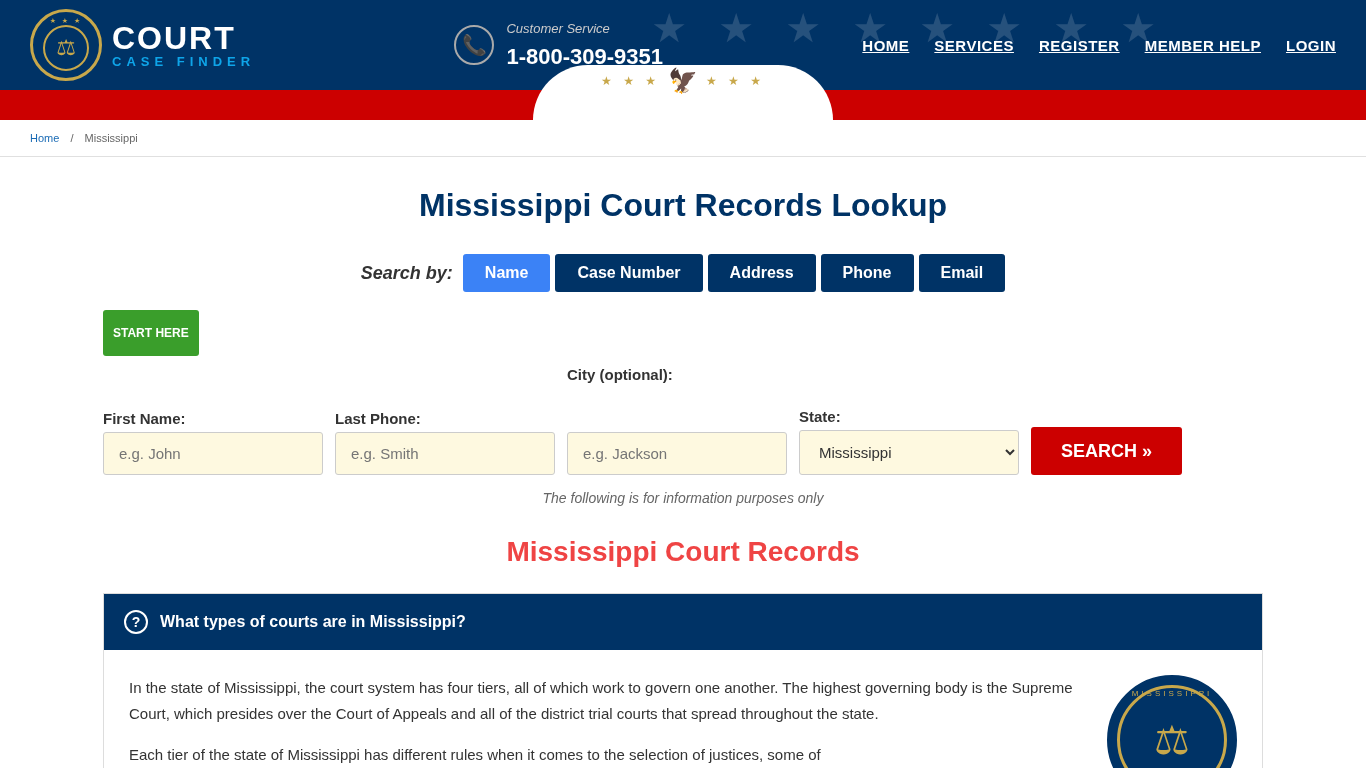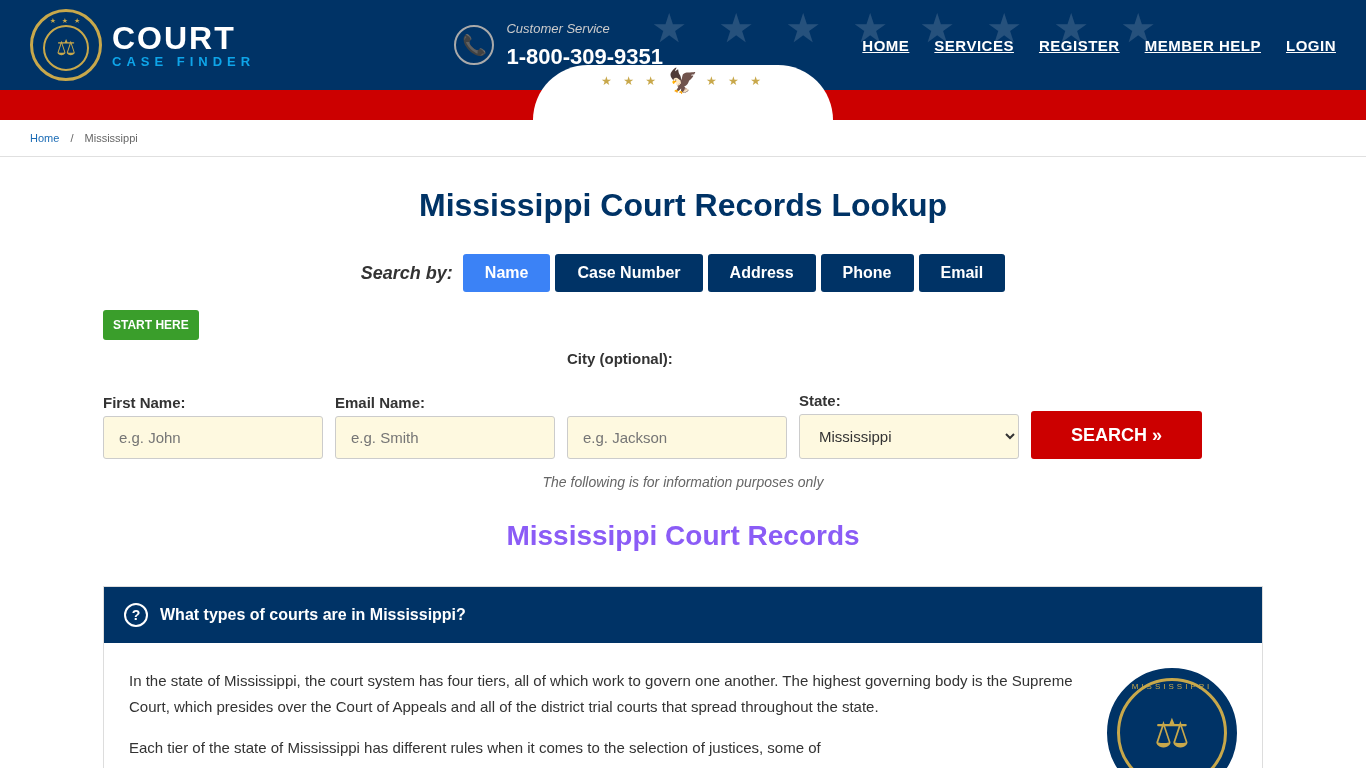--- a/index.html
+++ b/index.html
@@ -243,21 +243,21 @@
     .search-tab.active {
       background: #3b82f6;
     }
 
     .start-here-badge {
       display: inline-block;
       background: #3a9e2b;
       color: #fff;
       font-size: 12px;
       font-weight: bold;
-      padding: 8px 10px;
+      padding: 16px 10px;
       border-radius: 3px;
       margin-bottom: 10px;
     }
 
     .search-form-row {
       display: flex;
       align-items: flex-end;
       gap: 12px;
       margin-bottom: 15px;
     }
@@ -281,21 +281,21 @@
       color: #999;
     }
     .form-group input { width: 220px; }
     .form-group.city input { width: 220px; margin-top: 44px; }
     .form-group.state select { width: 220px; color: #333; }
 
     .search-button {
       background: #cc0000;
       color: #fff;
       border: none;
-      padding: 12px 40px;
+      padding: 12px 30px;
       font-size: 18px;
       font-weight: bold;
       cursor: pointer;
       border-radius: 3px;
       display: flex;
       align-items: center;
       gap: 8px;
       height: 48px;
     }
 
@@ -305,22 +305,22 @@
       color: #666;
       font-size: 14px;
       margin: 15px 0 30px;
     }
 
     
     .section-title {
       text-align: center;
       font-size: 28px;
       font-weight: bold;
-      color: #8b5cf6;
-      margin-bottom: 34px;
+      color: #ef4444;
+      margin-bottom: 25px;
     }
 
     
     .faq-item {
       border: 1px solid #ddd;
       margin-bottom: 0;
     }
     .faq-header {
       background: #003366;
       color: #fff;
@@ -455,21 +455,21 @@
   </div>
 
   <div>
     <span class="start-here-badge">START HERE</span>
     <div class="search-form-row">
       <div class="form-group">
         <label>First Name:</label>
         <input type="text" placeholder="e.g. John" style="">
       </div>
       <div class="form-group">
-        <label>Email Name:</label>
+        <label>Last Phone:</label>
         <input type="text" placeholder="e.g. Smith" style="">
       </div>
       <div class="form-group city">
         <label>City (optional):</label>
         <input type="text" placeholder="e.g. Jackson" style="">
       </div>
       <div class="form-group state">
         <label>State:</label>
         <select>
           <option>Mississippi</option>

